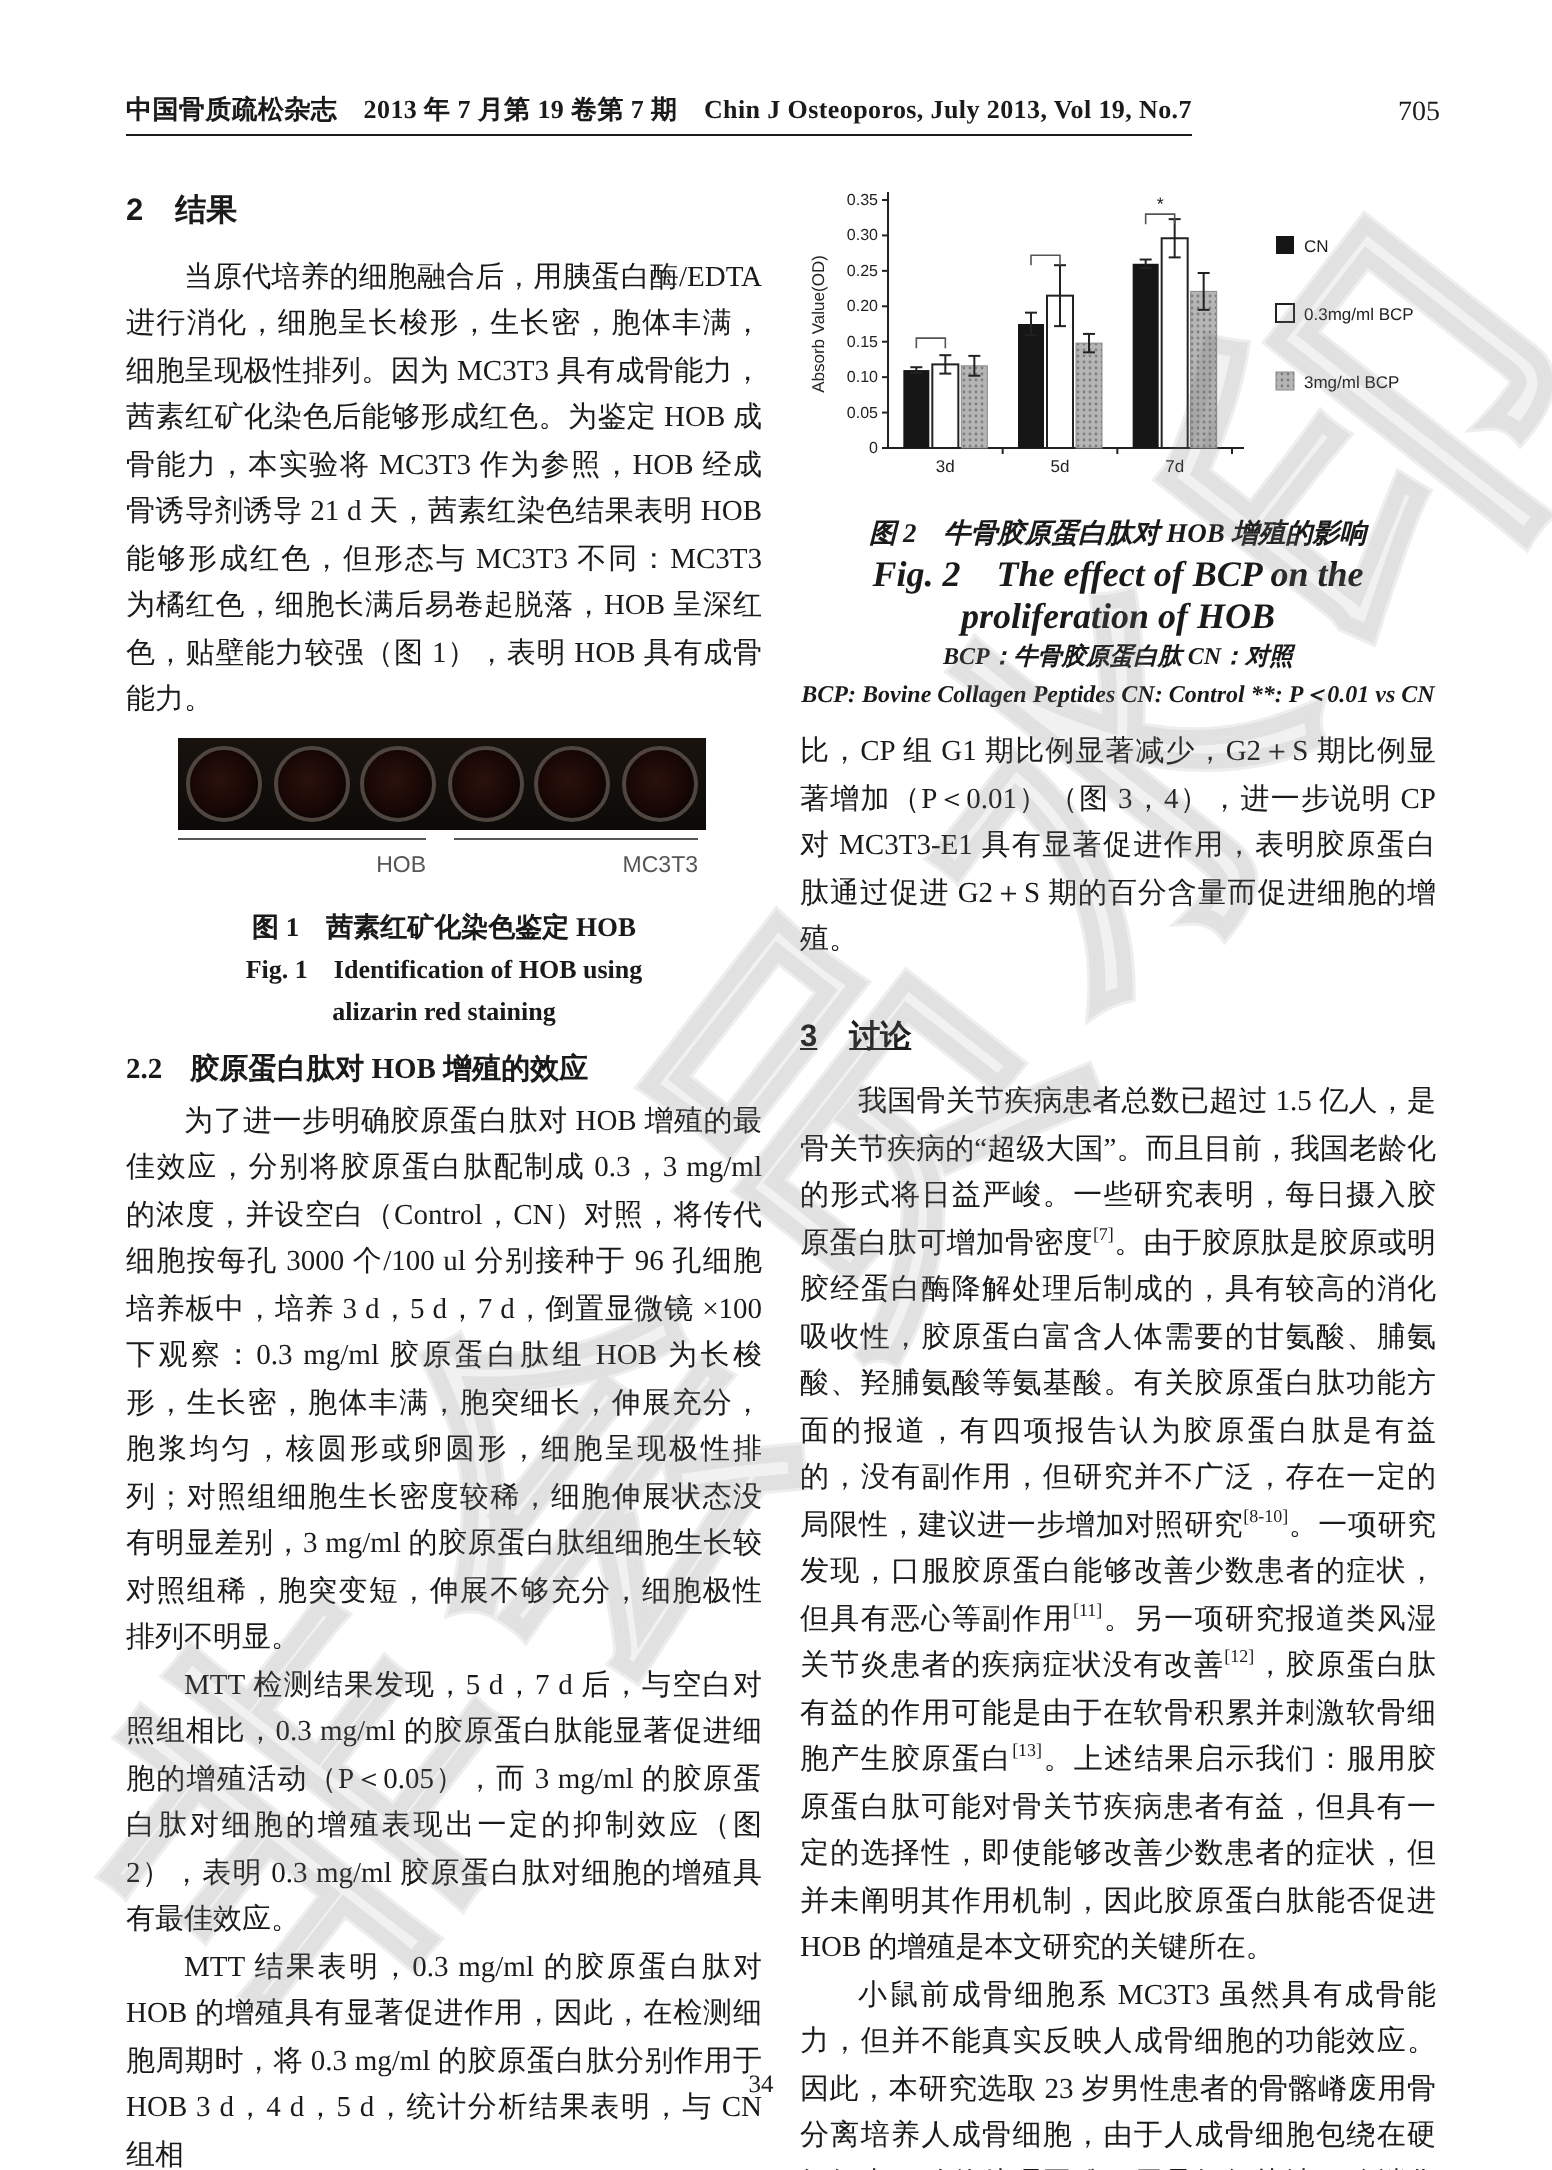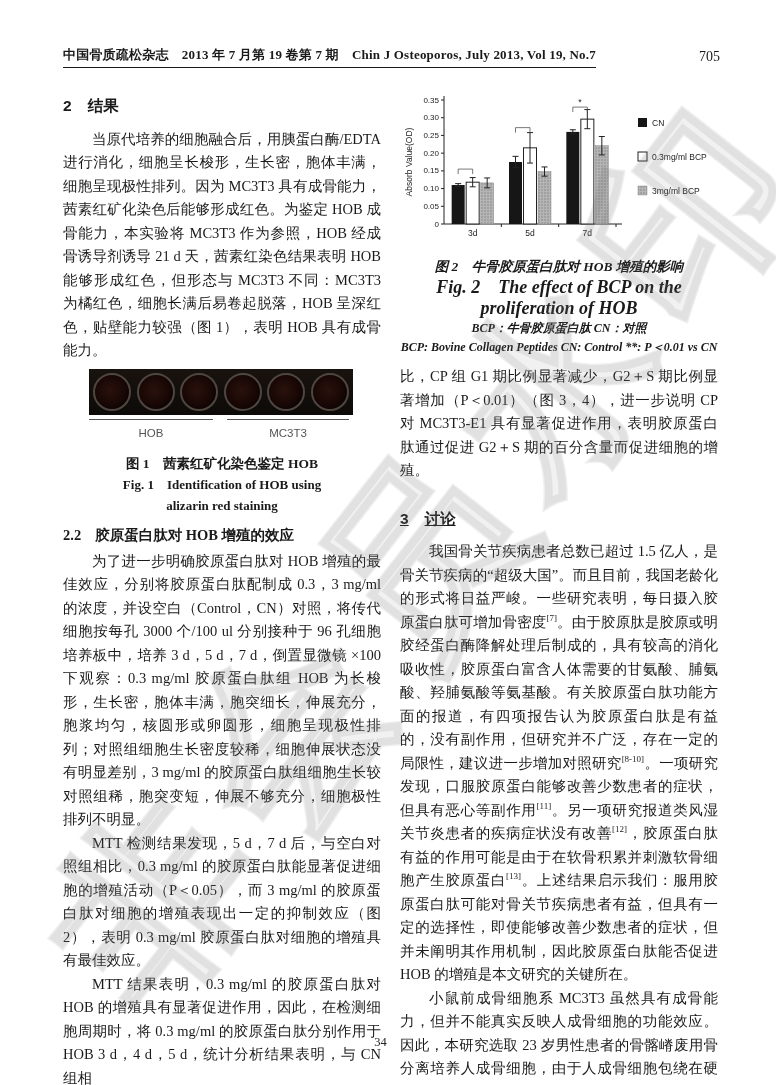--- a/index.html
+++ b/index.html
@@ -31,21 +31,21 @@
 
   
   .fig1 { margin-top:6px; }
   .wells-strip { width:264px; height:46px; margin-left:26px;
     background:linear-gradient(#19130f,#0c0a08);
     display:flex; align-items:center; justify-content:space-between; padding:0 4px; }
   .well { width:38px; height:38px; border-radius:50%;
     background:radial-gradient(circle at 45% 45%, #2a120c 0%, #180705 55%, #050302 85%);
     border:2px solid #4e463f; }
   .well-labels { width:264px; margin-left:26px; display:flex; gap:14px; margin-top:4px; }
-  .well-labels .lab { border-top:1px solid #555; color:#555; text-align:center;
+  .well-labels .lab { border-top:1px solid #555; color:#555; text-align:right;
     font-size:11.5px; padding-top:2px; font-family:"Liberation Sans","DejaVu Sans",sans-serif; }
   .well-labels .lab:first-child { width:124px; }
   .well-labels .lab:last-child { width:122px; }
   .figcap { text-align:center; font-weight:bold; margin-top:8px; line-height:21px; }
   .figcap .cn { font-size:13.5px; }
   .figcap .en { font-size:13px; }
 
   
   .chart-wrap { width:318px; height:162px; margin-top:2px; }
   .chart-wrap svg { width:100%; height:100%;

